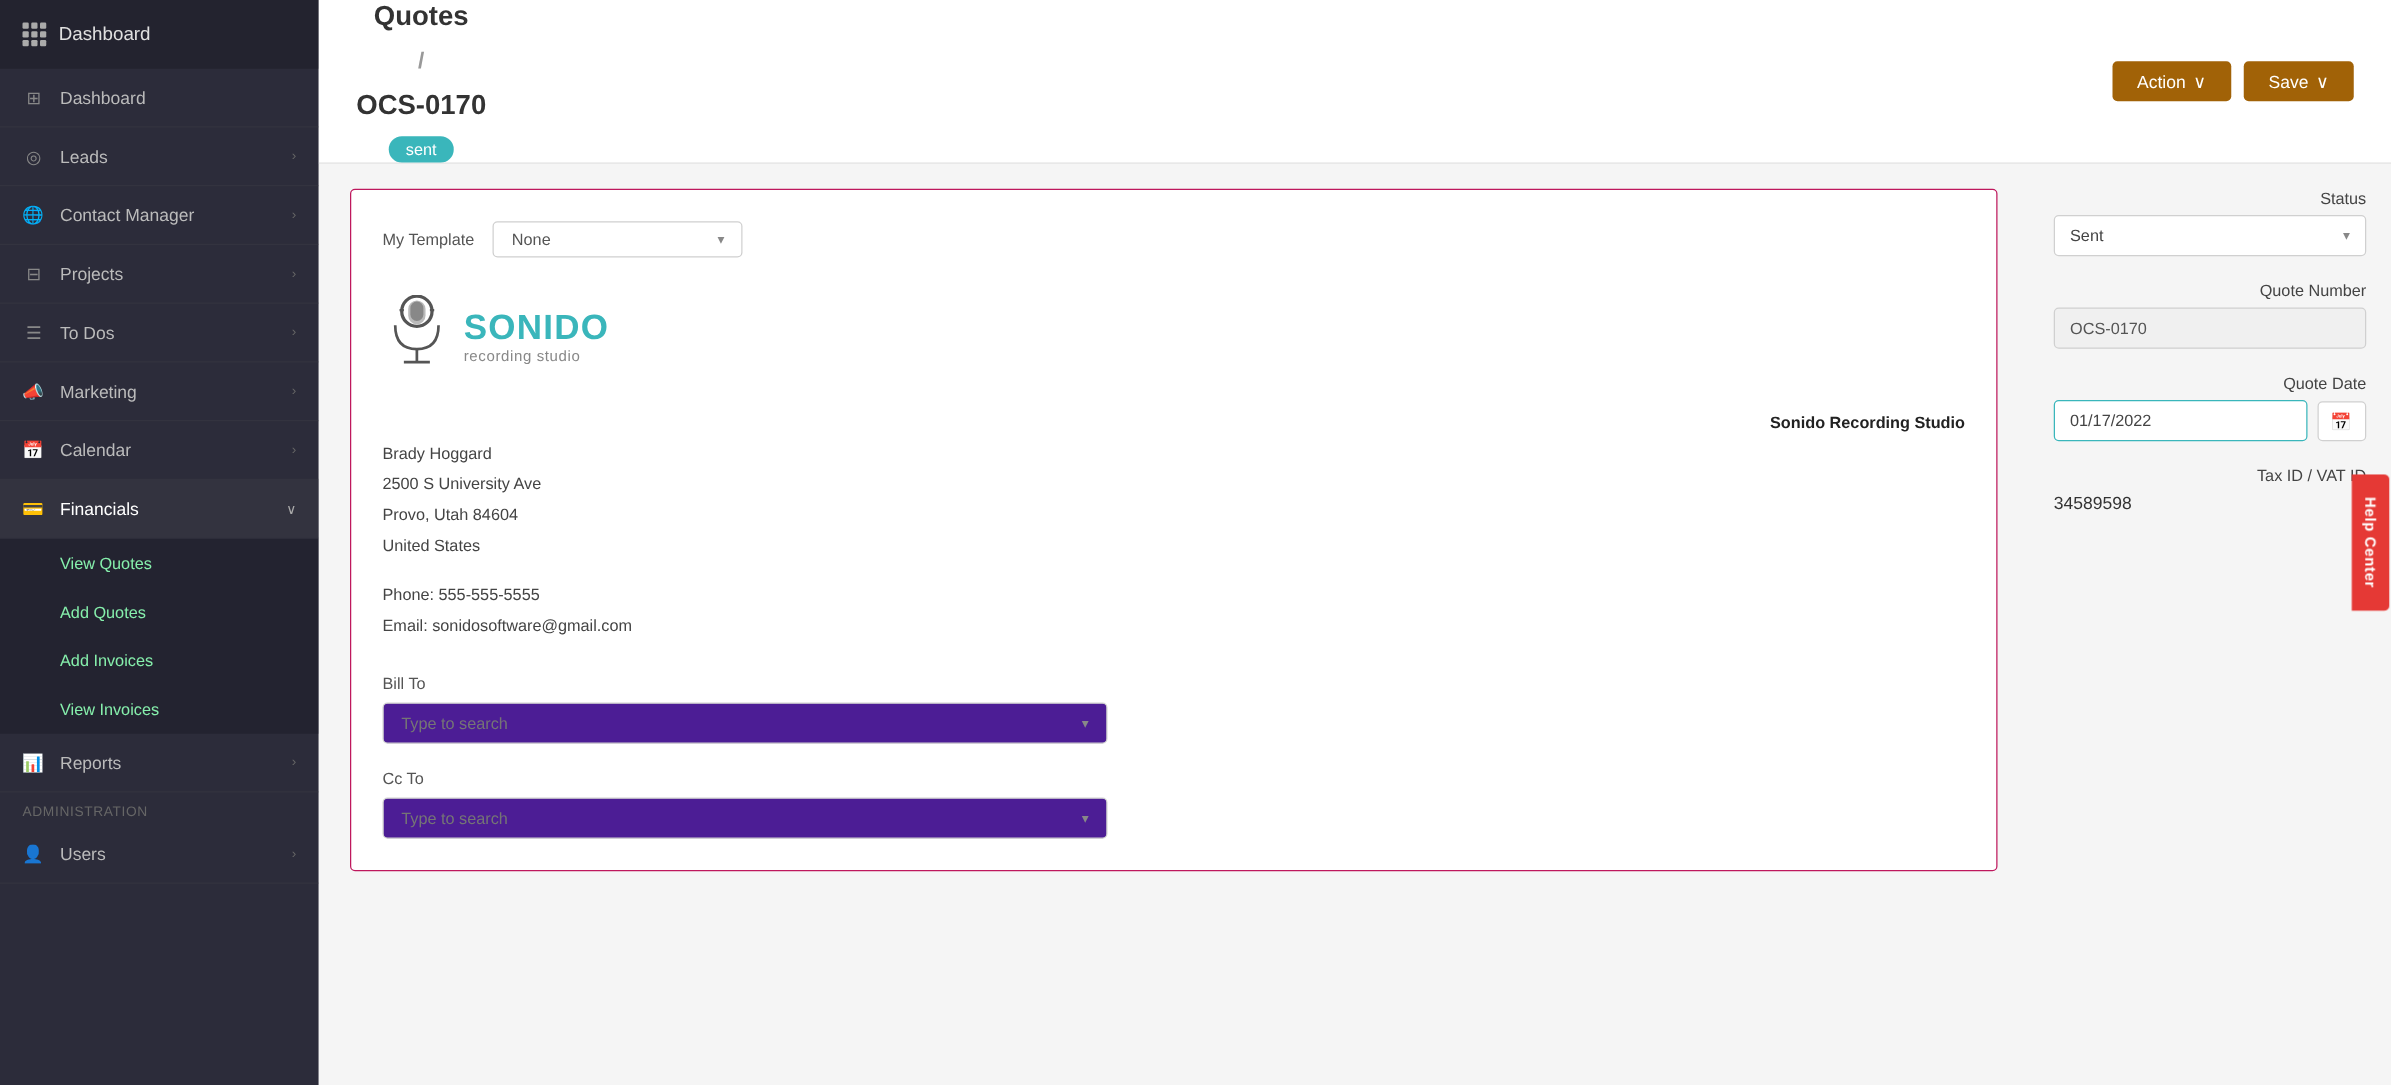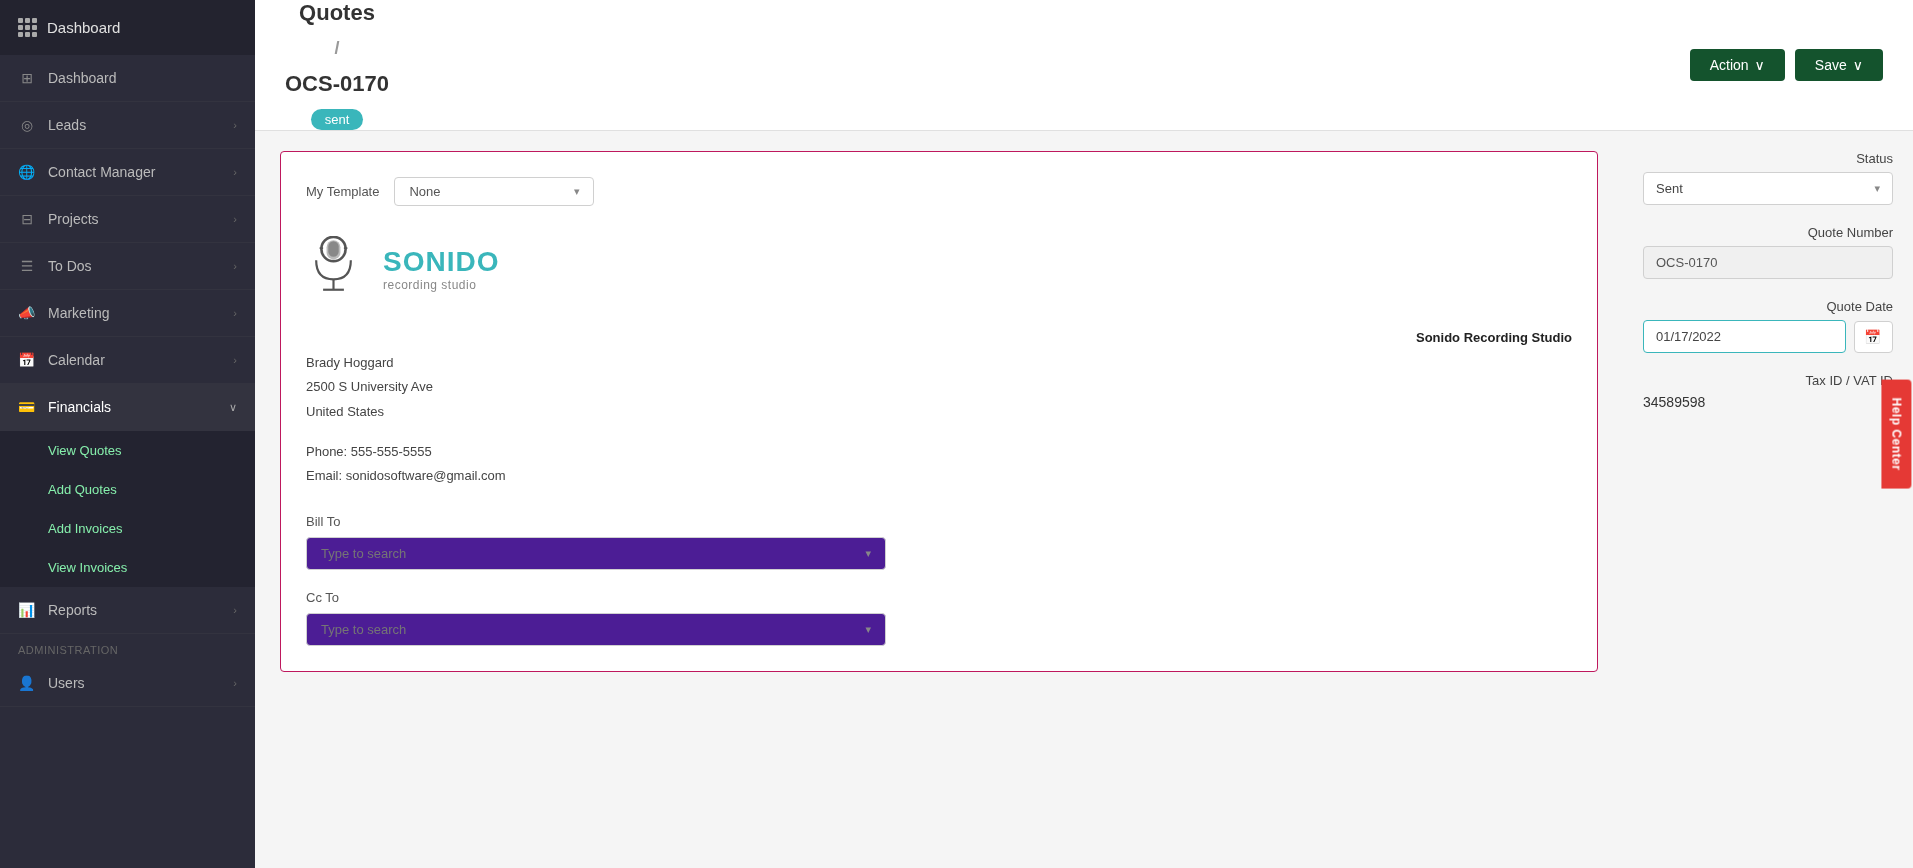--- a/index.html
+++ b/index.html
@@ -124,21 +124,21 @@
       border-radius: 20px;
       padding: 3px 14px;
       font-size: 13px;
       font-weight: 500;
     }
     .topbar-right {
       display: flex;
       gap: 10px;
     }
     .btn-teal {
-      background: #14532d;
+      background: #a16207;
       color: #fff;
       border: none;
       border-radius: 4px;
       padding: 8px 20px;
       font-size: 14px;
       cursor: pointer;
       display: flex;
       align-items: center;
       gap: 6px;
     }
@@ -182,21 +182,21 @@
       min-width: 200px;
       justify-content: space-between;
       cursor: pointer;
       font-size: 13px;
       color: #555;
     }
     .template-select span.drop-arrow { color: #888; font-size: 11px; }
     .logo-container {
       display: flex;
       align-items: center;
-      gap: 22px;
+      gap: 10px;
     }
     .mic-icon-svg {
       width: 55px;
       height: 65px;
     }
     .company-name-logo {
       display: flex;
       flex-direction: column;
     }
     .company-name-teal {
@@ -501,20 +501,21 @@
               <span class="company-name-teal">SONIDO</span>
               <span class="company-sub">recording studio</span>
             </div>
           </div>
         </div>
 
         <div class="company-details">
           <div class="company-main-name">Sonido Recording Studio</div>
           <div>Brady Hoggard</div>
           <div>2500 S University Ave</div>
+          <div>Provo, Utah 84604</div>
           <div>United States</div>
         </div>
         <div class="company-details" style="margin-top:15px;">
           <div>
             <span>Phone:</span>
             <span>555-555-5555</span>
           </div>
           <div>
             <span>Email:</span>
             <span>sonidosoftware@gmail.com</span>

